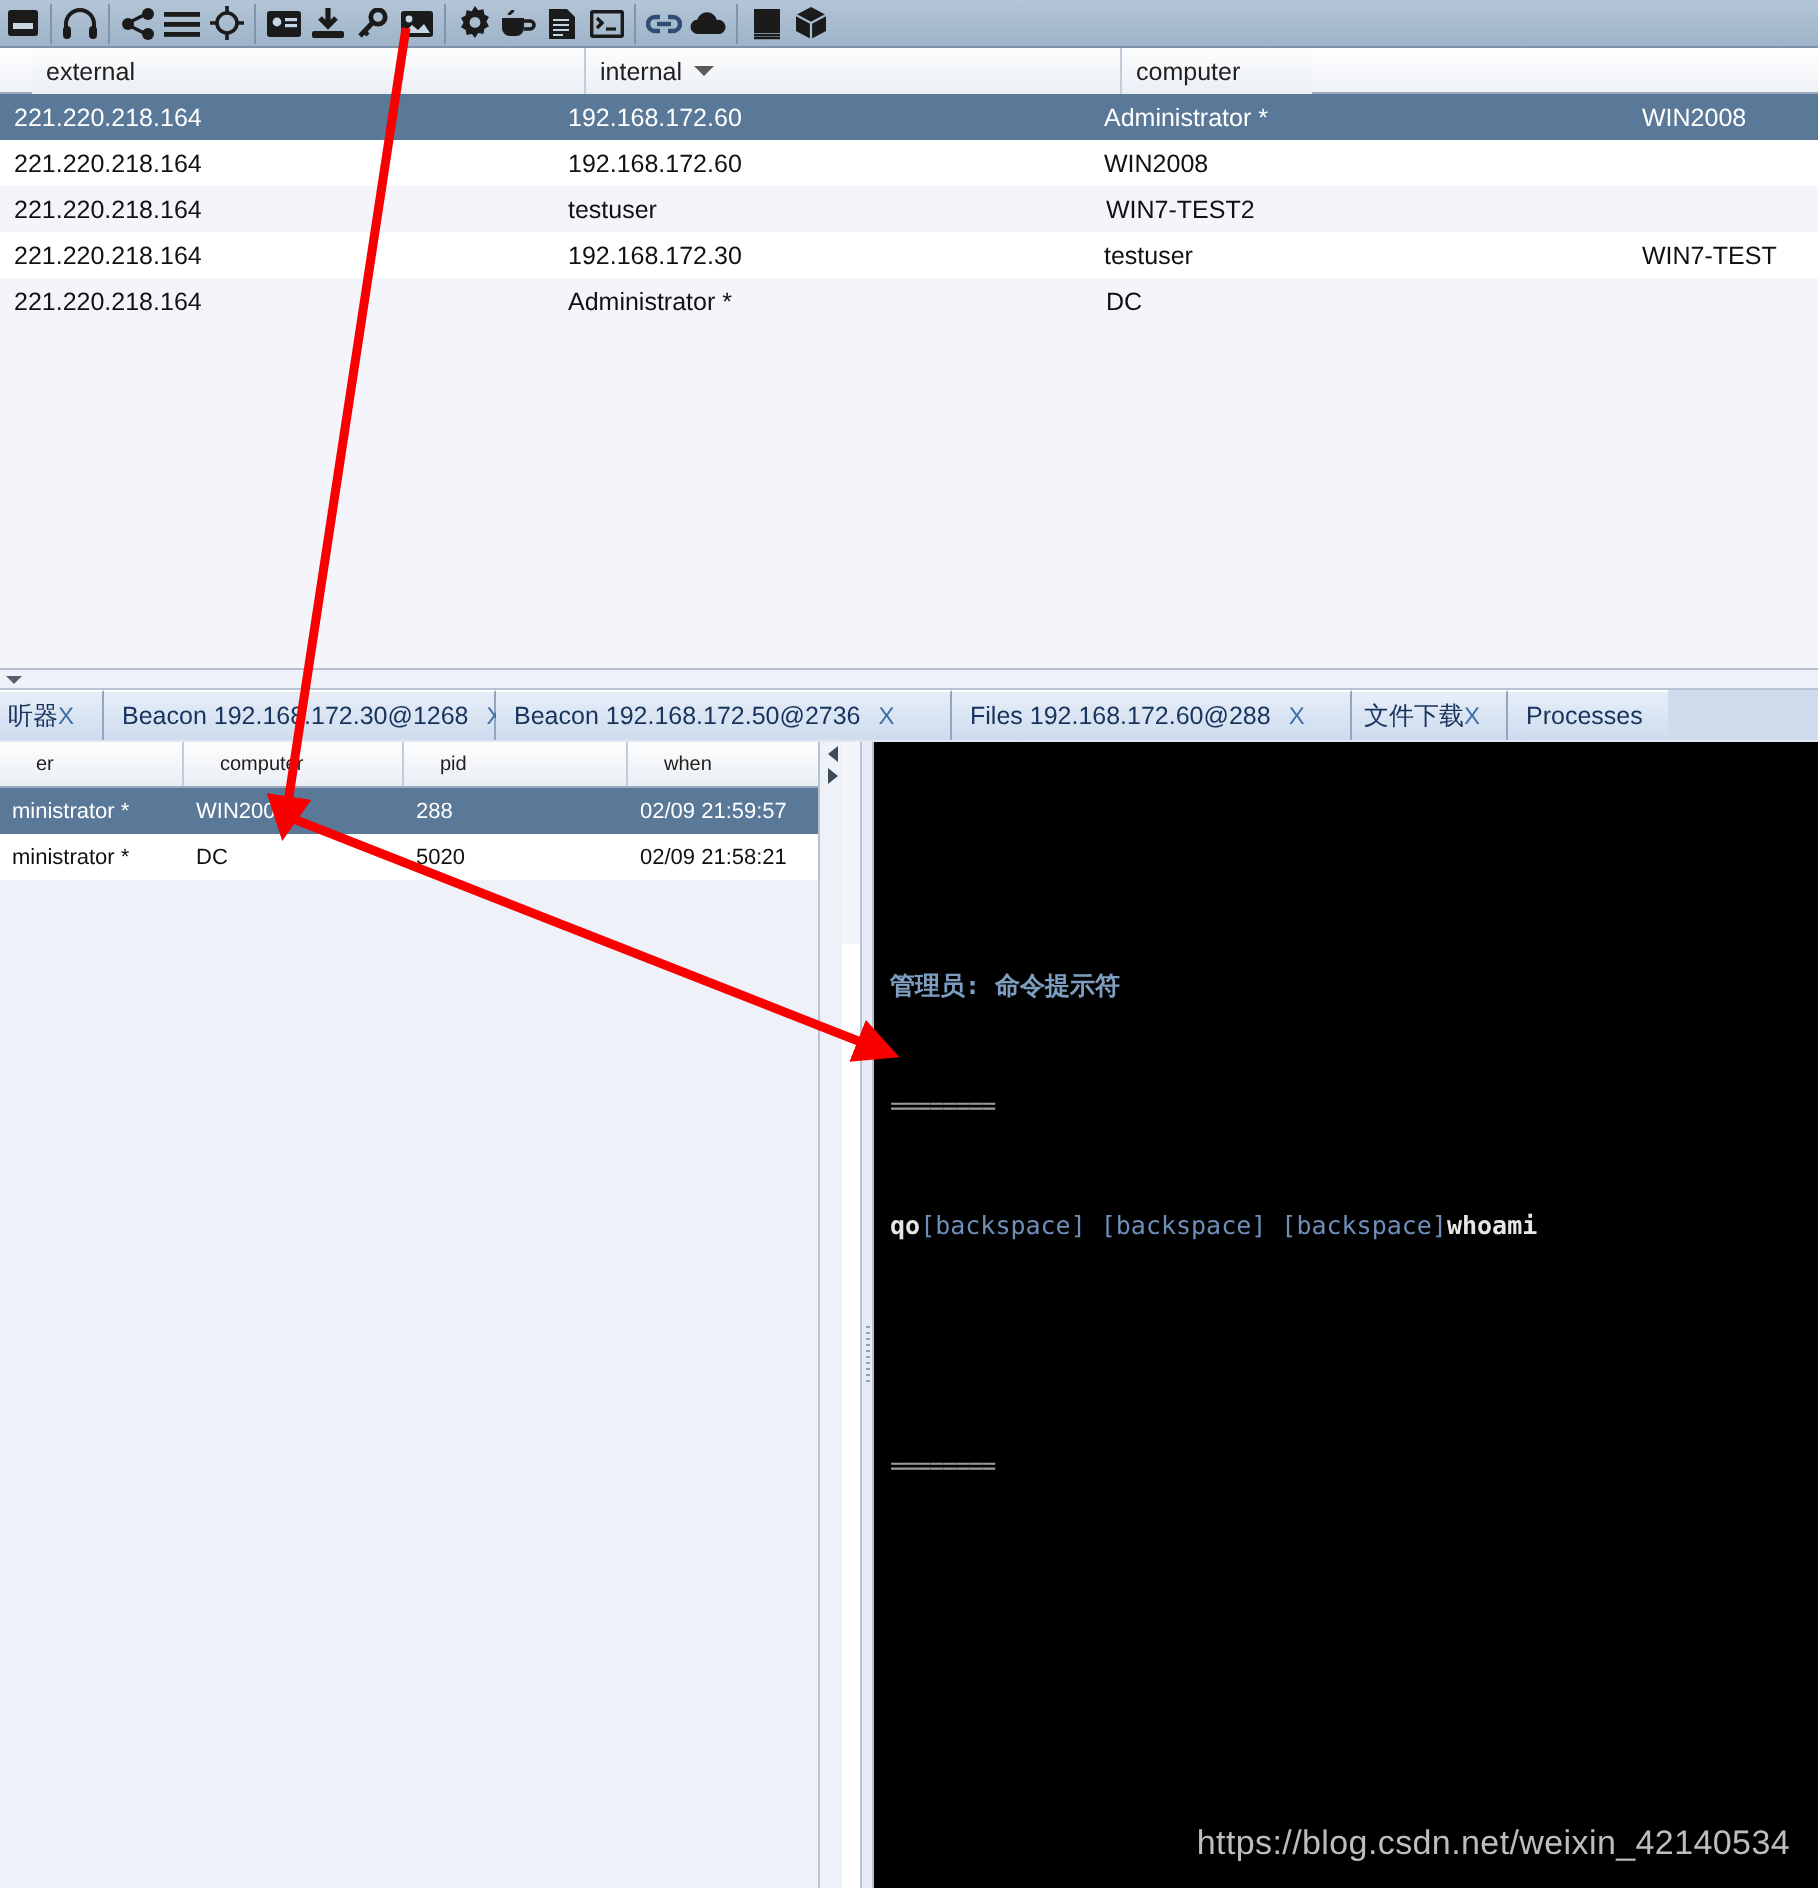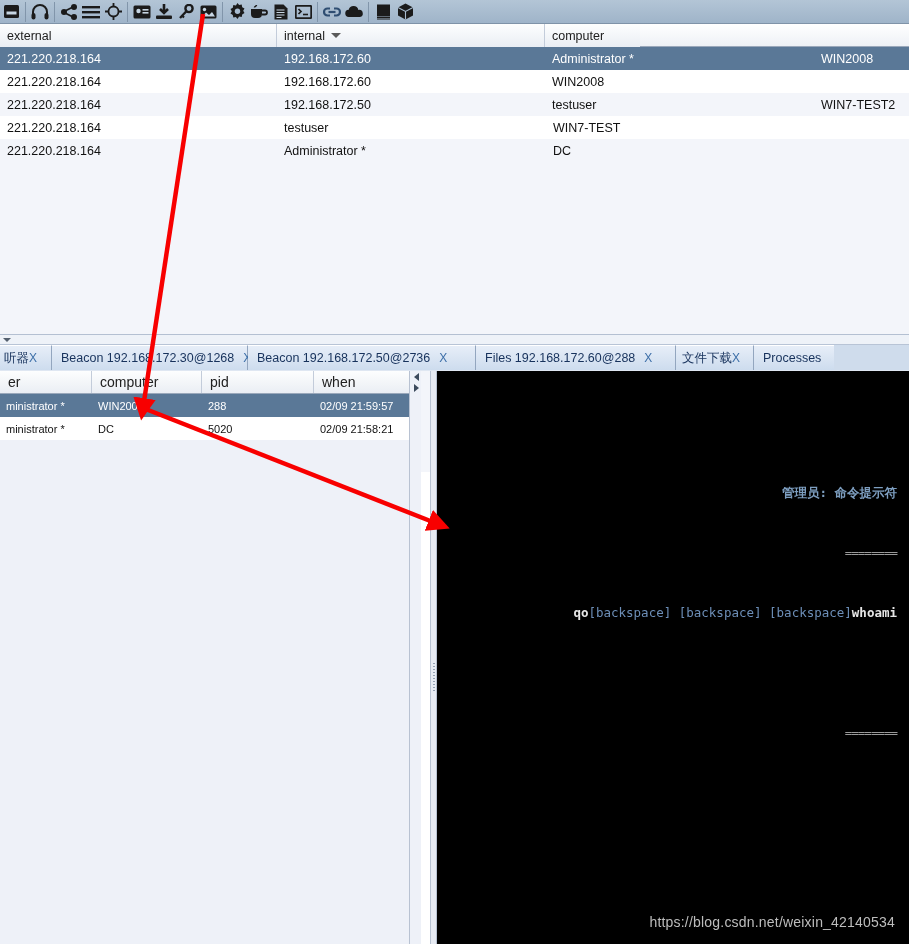--- a/index.html
+++ b/index.html
@@ -42,20 +42,21 @@
     position: absolute; left: 0; top: 24px;
     width: 909px; height: 310px;
     background: #f3f5fa;
     box-sizing: border-box;
   }
   .th-row {
     display: flex; height: 23px;
     background: linear-gradient(#ffffff, #eef1f6);
     border-bottom: 1px solid #9aa8bb;
     box-sizing: border-box;
+    padding-left: 16px;
   }
   .th {
     font-size: 12.5px; color: #202020;
     display: flex; align-items: center;
     padding-left: 7px;
     border-right: 1px solid #c3ccda;
     box-sizing: border-box;
     height: 23px;
     background: linear-gradient(#fdfefe, #eaeef4);
   }
@@ -141,23 +142,23 @@
     width: 421px; height: 573px;
     background: #eef1f8;
     box-sizing: border-box;
   }
   .lt-header {
     display: flex; height: 23px;
     border-bottom: 1px solid #9aa8bb;
     box-sizing: border-box;
   }
   .lt-th {
-    font-size: 14px; color: #202020;
+    font-size: 10px; color: #202020;
     display: flex; align-items: center;
-    padding-left: 8px;
+    padding-left: 18px;
     border-right: 1px solid #c3ccda;
     box-sizing: border-box;
     background: linear-gradient(#fdfefe, #eaeef4);
   }
   .lt-row {
     display: flex; height: 23px; font-size: 11px;
     box-sizing: border-box;
   }
   .lt-row.sel { background: #5a7897; color: #fff; }
   .lt-row.plain { background: #ffffff; color: #111; }
@@ -216,35 +217,34 @@
     width: 472px; height: 573px;
     background: #000000;
     color: #d8d8d8;
     font-family: "DejaVu Sans Mono", "Liberation Mono", monospace;
     font-size: 12.5px;
     line-height: 20px;
     padding: 12px 12px 0 8px;
     box-sizing: border-box;
     overflow: hidden;
     white-space: pre;
-    text-align: right;
   }
   .c-prompt { color: #7d9ec0; font-weight: bold; }
   .c-rule   { color: #9a9a9a; letter-spacing: -1px; }
   .c-white  { color: #e6e6e6; font-weight: bold; }
   .c-bs     { color: #6d8fb8; }
   .c-arg    { color: #7d9ec0; font-weight: bold; }
   .c-line   { height: 20px; }
   .c-blank  { height: 20px; }
 
   .watermark {
     position: absolute; right: 14px; bottom: 12px;
     color: #bdbdbd;
     font-family: "Liberation Sans", sans-serif;
-    font-size: 14px;
+    font-size: 17px;
     letter-spacing: 0.2px;
   }
 
   
   .anno { position: absolute; left: 0; top: 0; width: 909px; height: 944px;
           pointer-events: none; }
 </style>
 </head>
 <body>
 
@@ -391,26 +391,26 @@
       <div class="td" style="width:269px">Administrator *</div>
       <div class="td" style="width:95px">WIN2008</div>
     </div>
     <div class="tr odd">
       <div class="td" style="width:277px">221.220.218.164</div>
       <div class="td" style="width:268px">192.168.172.60</div>
       <div class="td" style="width:95px">WIN2008</div>
     </div>
     <div class="tr even">
       <div class="td" style="width:277px">221.220.218.164</div>
-      <div class="td" style="width:268px">192.168.172.50</div>
       <div class="td" style="width:269px">testuser</div>
       <div class="td" style="width:95px">WIN7-TEST2</div>
     </div>
     <div class="tr odd">
       <div class="td" style="width:277px">221.220.218.164</div>
+      <div class="td" style="width:268px">192.168.172.30</div>
       <div class="td" style="width:269px">testuser</div>
       <div class="td" style="width:95px">WIN7-TEST</div>
     </div>
     <div class="tr even">
       <div class="td" style="width:277px">221.220.218.164</div>
       <div class="td" style="width:269px">Administrator *</div>
       <div class="td" style="width:95px">DC</div>
     </div>
     <div class="fill-rows"></div>
   </div>

